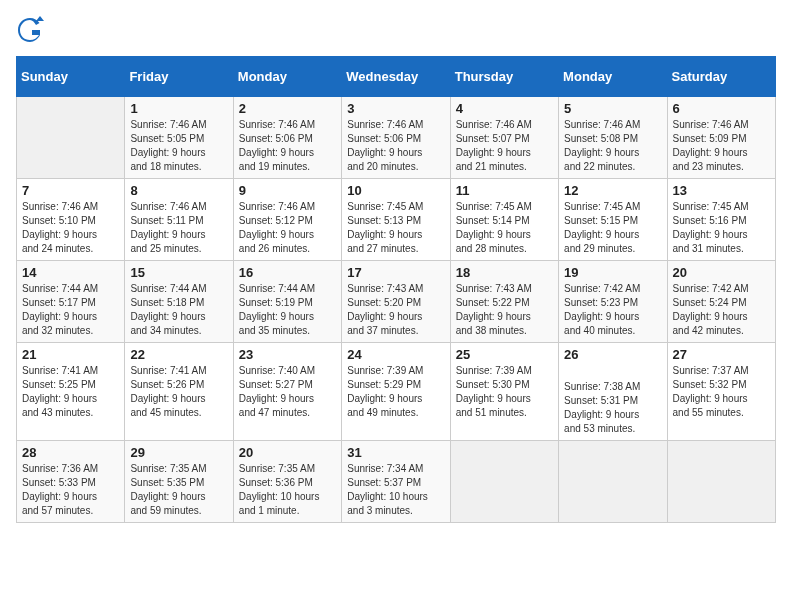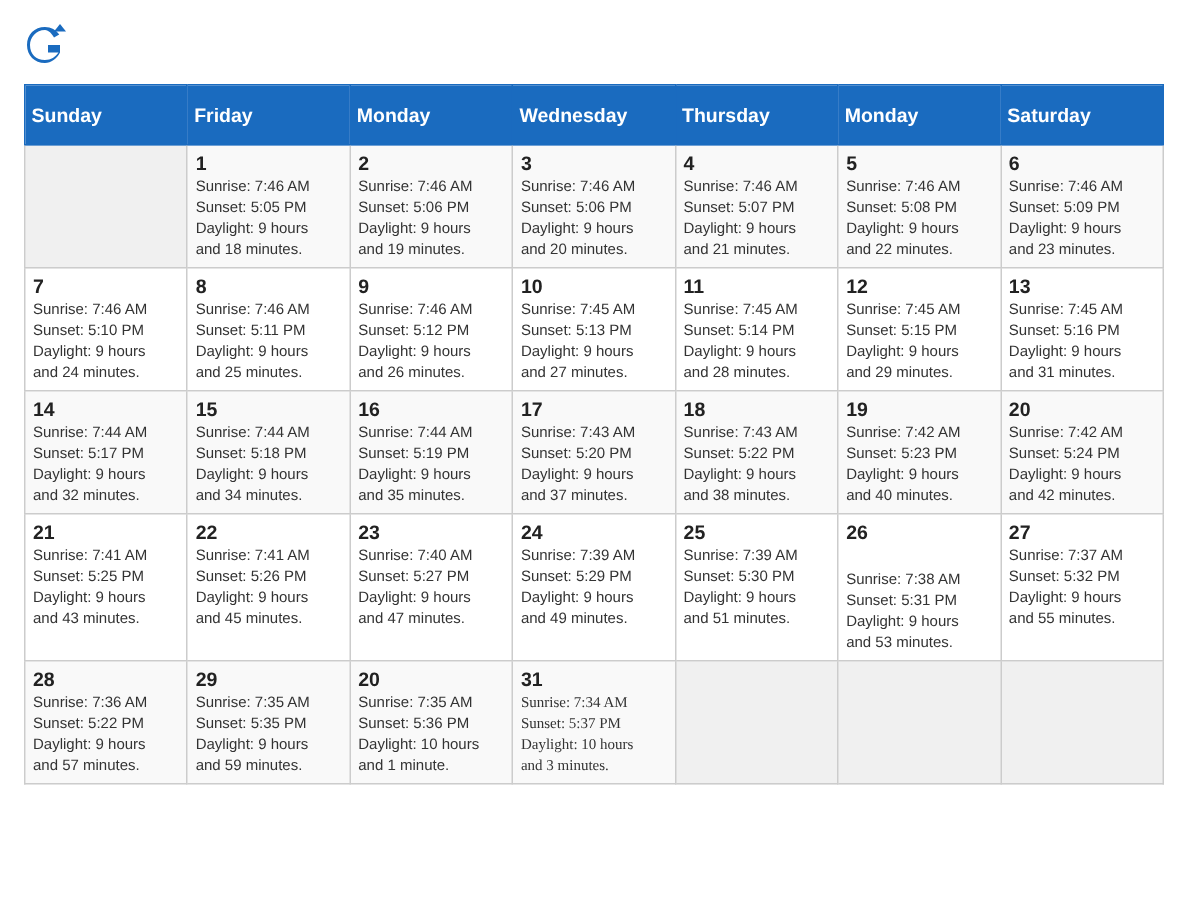--- a/index.html
+++ b/index.html
@@ -317,41 +317,41 @@
           <div class="day-info" style="white-space: pre-line;">Sunrise: 7:37 AM
 Sunset: 5:32 PM
 Daylight: 9 hours
 and 55 minutes.</div>
         </td>
       </tr>
       <tr>
         <td>
           <span class="day-number">28</span>
           <div class="day-info" style="white-space: pre-line;">Sunrise: 7:36 AM
-Sunset: 5:22 PM
+Sunset: 5:33 PM
 Daylight: 9 hours
 and 57 minutes.</div>
         </td>
         <td>
           <span class="day-number">29</span>
           <div class="day-info" style="white-space: pre-line;">Sunrise: 7:35 AM
 Sunset: 5:35 PM
 Daylight: 9 hours
 and 59 minutes.</div>
         </td>
         <td>
           <span class="day-number">20</span>
           <div class="day-info" style="white-space: pre-line;">Sunrise: 7:35 AM
 Sunset: 5:36 PM
 Daylight: 10 hours
 and 1 minute.</div>
         </td>
         <td>
           <span class="day-number">31</span>
-          <div class="day-info" style="white-space: pre-line; font-family: Liberation Serif, serif;">Sunrise: 7:34 AM
+          <div class="day-info" style="white-space: pre-line;">Sunrise: 7:34 AM
 Sunset: 5:37 PM
 Daylight: 10 hours
 and 3 minutes.</div>
         </td>
         <td class="empty-cell"></td>
         <td class="empty-cell"></td>
         <td class="empty-cell"></td>
       </tr>
     </tbody>
 </table>

